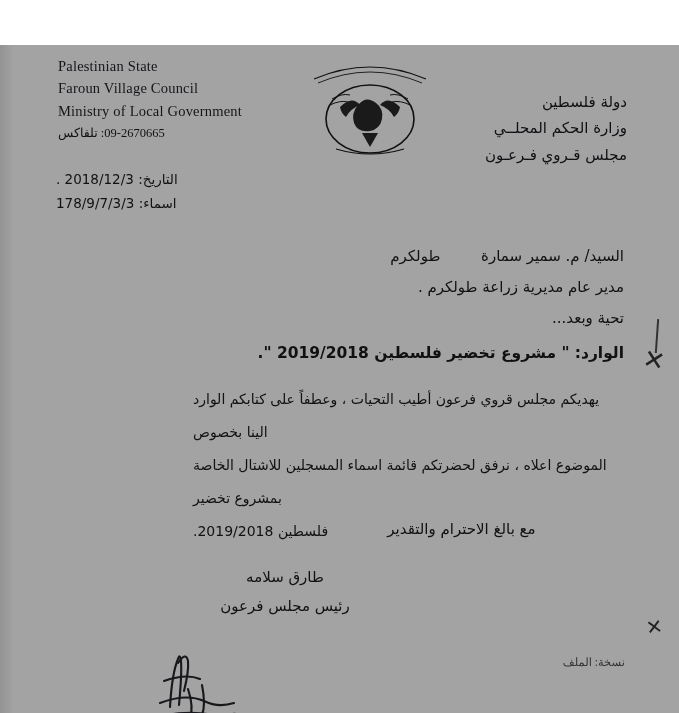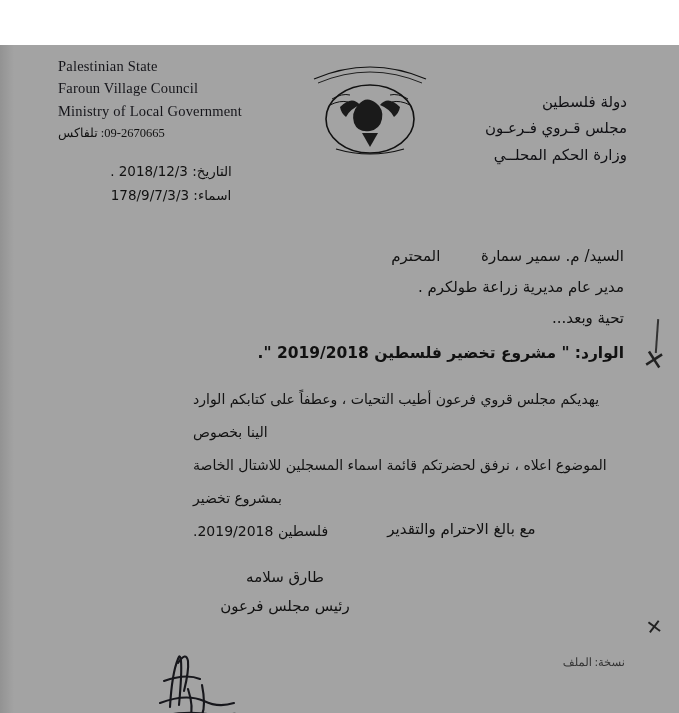--- a/index.html
+++ b/index.html
@@ -79,24 +79,24 @@
   .header-right .ar {
     font-family: "DejaVu Sans", sans-serif;
     font-size: 15px;
     color: #101014;
     letter-spacing: 1px;
     white-space: nowrap;
   }
   .meta {
     position: absolute;
     left: 56px;
-    top: 114px;
+    top: 122px;
     width: 230px;
     direction: rtl;
-    text-align: center;
+    text-align: left;
     line-height: 1.8;
   }
   .meta .row {
     font-family: "DejaVu Sans", sans-serif;
     font-size: 13.5px;
     white-space: nowrap;
   }
   .addressee {
     position: absolute;
     right: 55px;
@@ -254,40 +254,40 @@
         <path d="M36,46 q10,-6 18,-4"></path>
         <path d="M34,52 q10,-5 18,-3"></path>
         <path d="M112,46 q-10,-6 -18,-4"></path>
         <path d="M114,52 q-10,-5 -18,-3"></path>
       </g>
     </svg>
   </div>
 
   <div class="header-right">
     <div class="ar">دولة فلسطين</div>
+    <div class="ar">وزارة الحكم المحلــي</div>
     <div class="ar">مجلس قـروي فـرعـون</div>
-    <div class="ar">وزارة الحكم المحلــي</div>
   </div>
 
   <div class="meta">
     <div class="row">
       <span>التاريخ:</span>
       <span>2018/12/3</span>
       <span>.</span>
     </div>
     <div class="row">
       <span>اسماء:</span>
       <span>178/9/7/3/3</span>
     </div>
   </div>
 
   <div class="addressee">
     <div class="ln">
       <span>السيد/ م. سمير سمارة</span>
-      <span class="resp">المحترم</span>
+      <span class="resp">طولكرم</span>
     </div>
     <div class="ln">مدير عام مديرية زراعة طولكرم .</div>
     <div class="ln">تحية وبعد...</div>
   </div>
 
   <div class="subject">
     <span class="txt">الوارد:</span>
     <span class="txt">" مشروع تخضير فلسطين 2019/2018 ".</span>
   </div>
 

